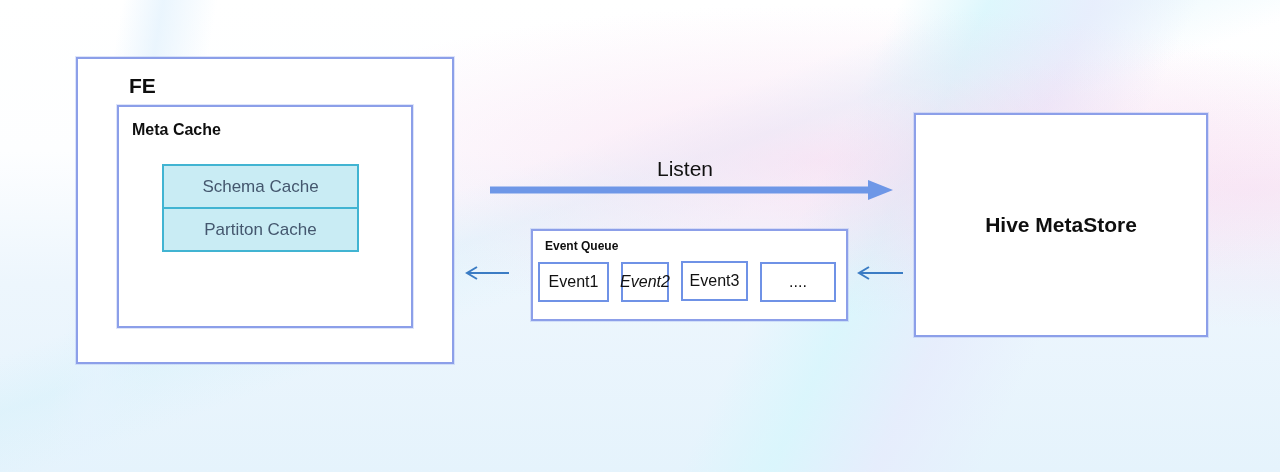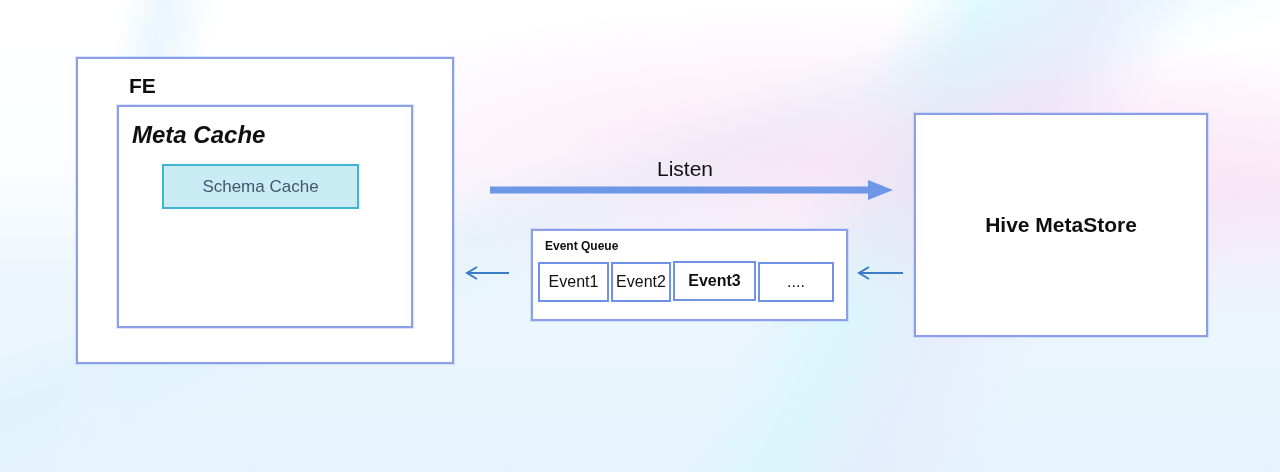--- a/index.html
+++ b/index.html
@@ -31,21 +31,21 @@
   .box-title {
     position: absolute;
     font-weight: bold;
     color: #0f0f0f;
   }
 
   
   .fe-box        { left: 76px;  top: 57px;  width: 378px; height: 307px; }
   .fe-title      { left: 31px;  top: 15px;  font-size: 21px; margin-left: 20px; }
   .meta-box      { left: 117px; top: 105px; width: 296px; height: 223px; }
-  .meta-title    { left: 13px;  top: 14px;  font-size: 24px; font-style: italic; }
+  .meta-title    { left: 13px;  top: 14px;  font-size: 16px; }
 
   .cache-stack {
     position: absolute;
     left: 162px; top: 164px;
     width: 197px;
   }
   .cache-item {
     box-sizing: border-box;
     width: 100%;
     height: 45px;
@@ -70,36 +70,36 @@
   }
   .listen-arrow { position: absolute; left: 480px; top: 177px; }
 
   
   .queue-box   { left: 531px; top: 229px; width: 317px; height: 92px; }
   .queue-title { left: 12px;  top: 8px;   font-size: 12px; }
   .queue-row {
     position: absolute;
     left: 538px; top: 262px;
     display: flex;
-    gap: 2px;
+    gap: 12px;
   }
   .queue-cell {
     box-sizing: border-box;
     height: 40px;
     background: #ffffff;
     border: 2px solid #6f92e6;
     display: flex;
     align-items: center;
     justify-content: center;
     font-size: 16px;
     color: #111111;
   }
   .queue-cell.c0 { width: 71px; }
-  .queue-cell.c1 { width: 60px; }
-  .queue-cell.c2 { width: 83px; position: relative; top: -1px; font-weight: bold; }
+  .queue-cell.c1 { width: 48px; font-style: italic; }
+  .queue-cell.c2 { width: 67px; position: relative; top: -1px; }
   .queue-cell.c3 { width: 76px; }
 
   
   .hive-box {
     left: 914px; top: 113px; width: 294px; height: 224px;
     display: flex;
     align-items: center;
     justify-content: center;
   }
   .hive-label {
@@ -120,20 +120,21 @@
   <div class="box fe-box">
     <div class="box-title fe-title">FE</div>
   </div>
 
   <div class="box meta-box">
     <div class="box-title meta-title">Meta Cache</div>
   </div>
 
   <div class="cache-stack">
     <div class="cache-item">Schema Cache</div>
+    <div class="cache-item">Partiton Cache</div>
   </div>
 
   <div class="listen-label">Listen</div>
   <svg class="listen-arrow" width="420" height="26" viewBox="0 0 420 26">
     <line x1="10" y1="13" x2="390" y2="13" stroke="#6e97e7" stroke-width="7"></line>
     <polygon points="388,3 413,13 388,23" fill="#6e97e7"></polygon>
   </svg>
 
   <div class="box queue-box">
     <div class="box-title queue-title">Event Queue</div>

